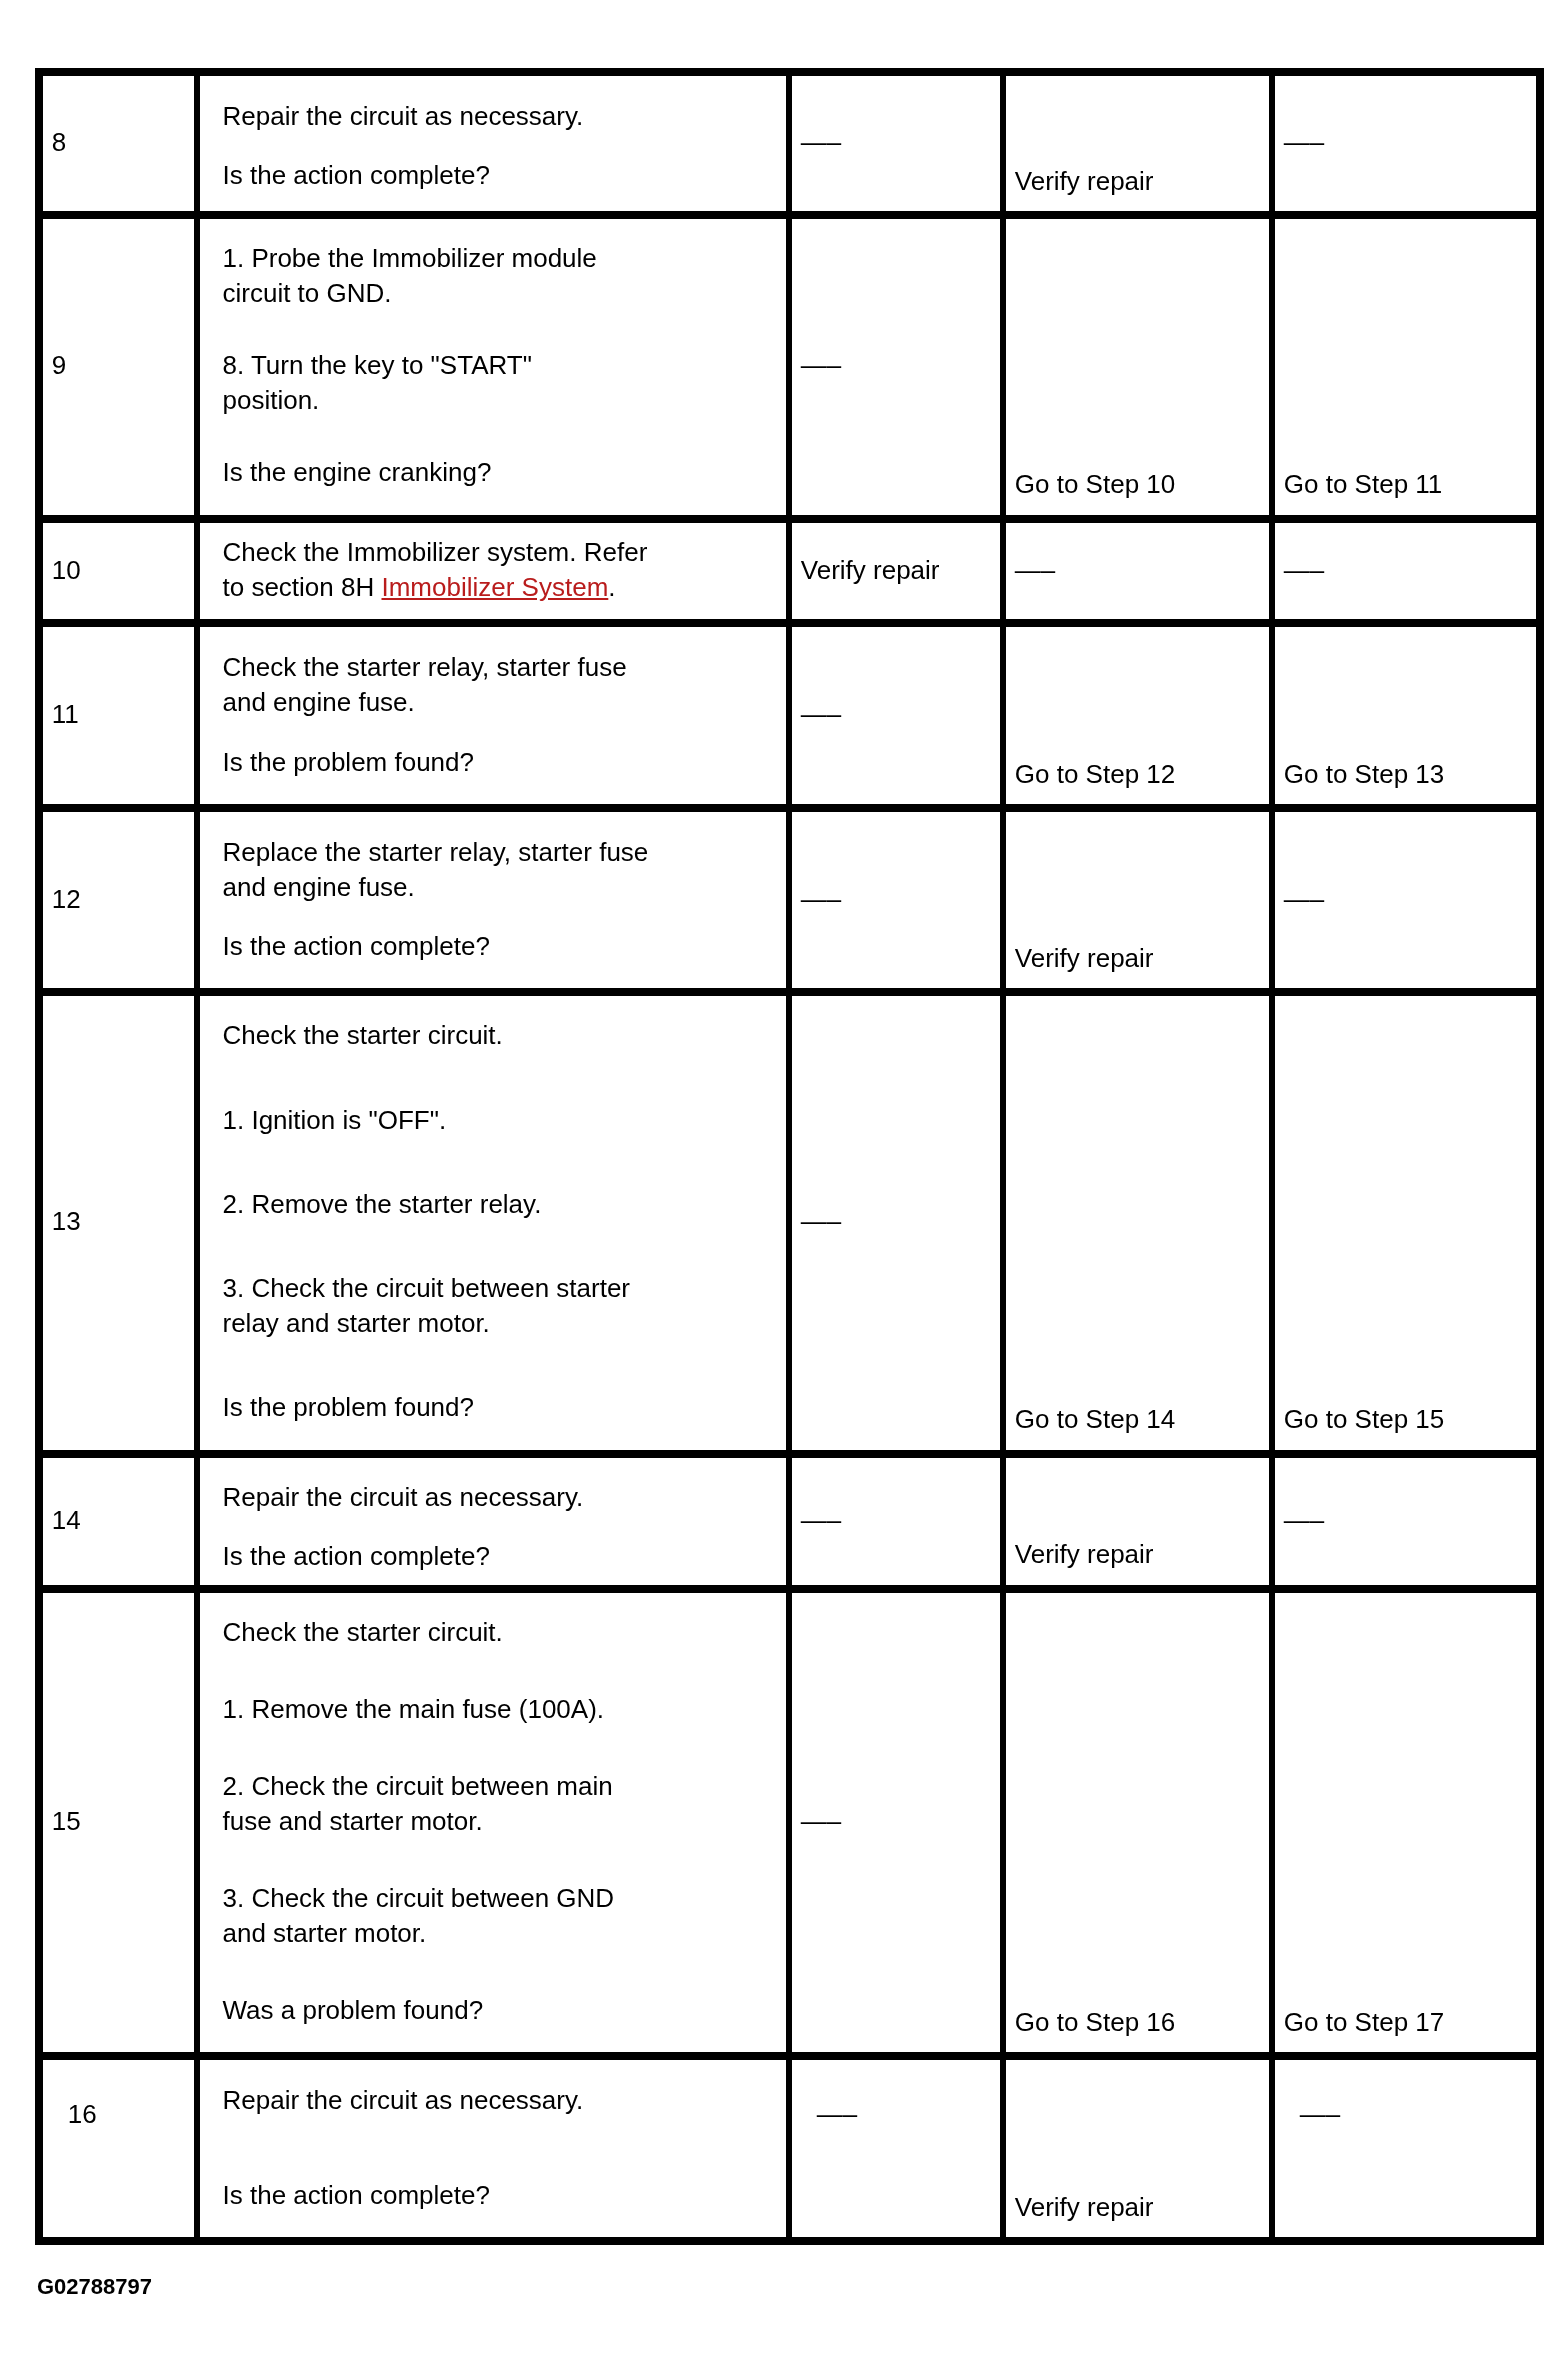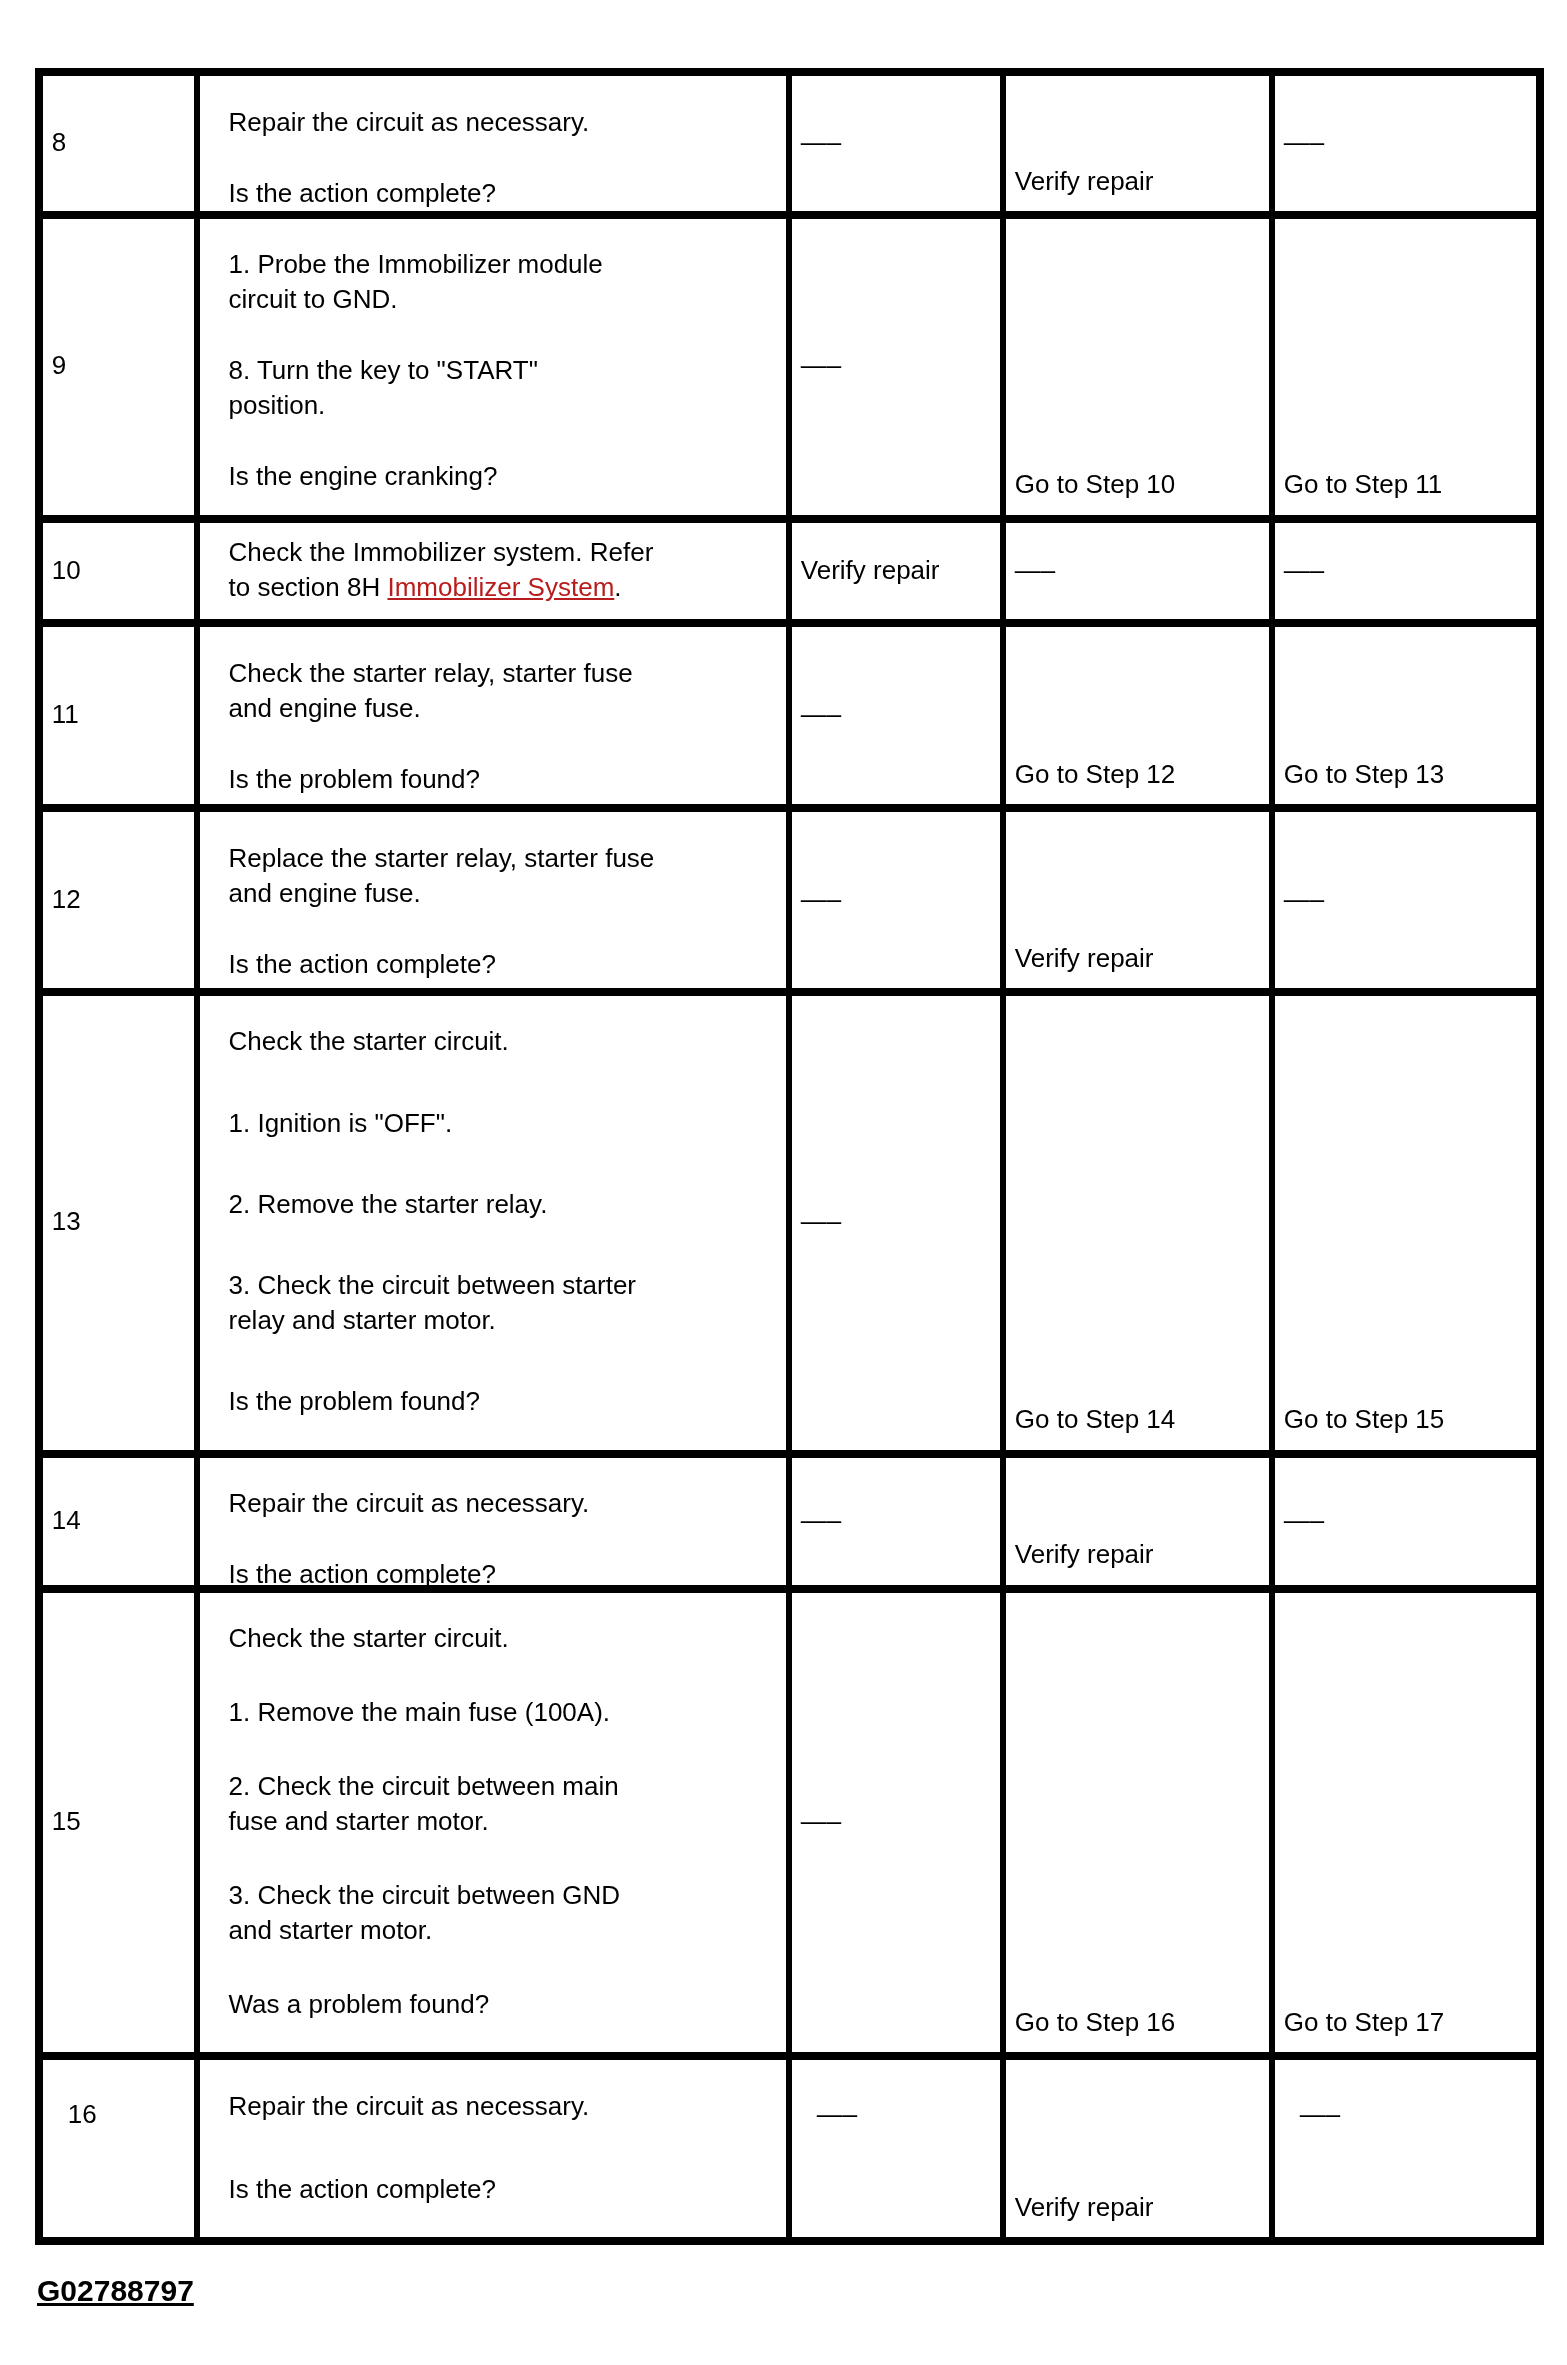--- a/index.html
+++ b/index.html
@@ -61,40 +61,39 @@
   .r14 .cell { height: 104px; }
   .r15 .cell { height: 437px; }
   .r16 .cell { height: 154px; }
 
   
   .vcenter { justify-content: center; }
   .vbottom { justify-content: flex-end; }
   .vtop    { justify-content: flex-start; margin-left: 16px; }
   .vtop > * { margin-top: 26px; }
 
-  .cell p { margin: 18px; white-space: pre-line; }
+  .cell p { margin: 12px; white-space: pre-line; }
   .numbered { margin-left: 44px; }
 
   .doc-link {
     text-decoration: underline;
     color: #b91c1c;
     cursor: pointer;
   }
 
   .dash { white-space: nowrap; }
 
   
   .figure-id {
     position: absolute;
     left: 37px;
     top: 2274px;
-    font-size: 30px;
+    font-size: 22px;
     font-weight: bold;
     letter-spacing: 0px;
-    text-decoration: underline;
   }
 </style>
 </head>
 <body>
 
 <table class="diag">
   <colgroup>
     <col class="c-step">
       <col class="c-action">
       <col class="c-value">

